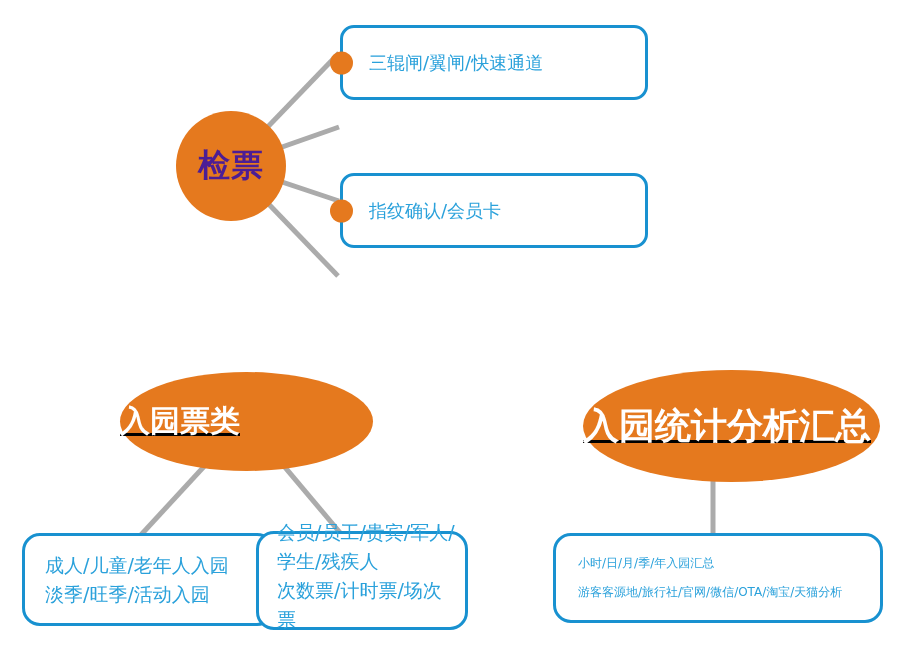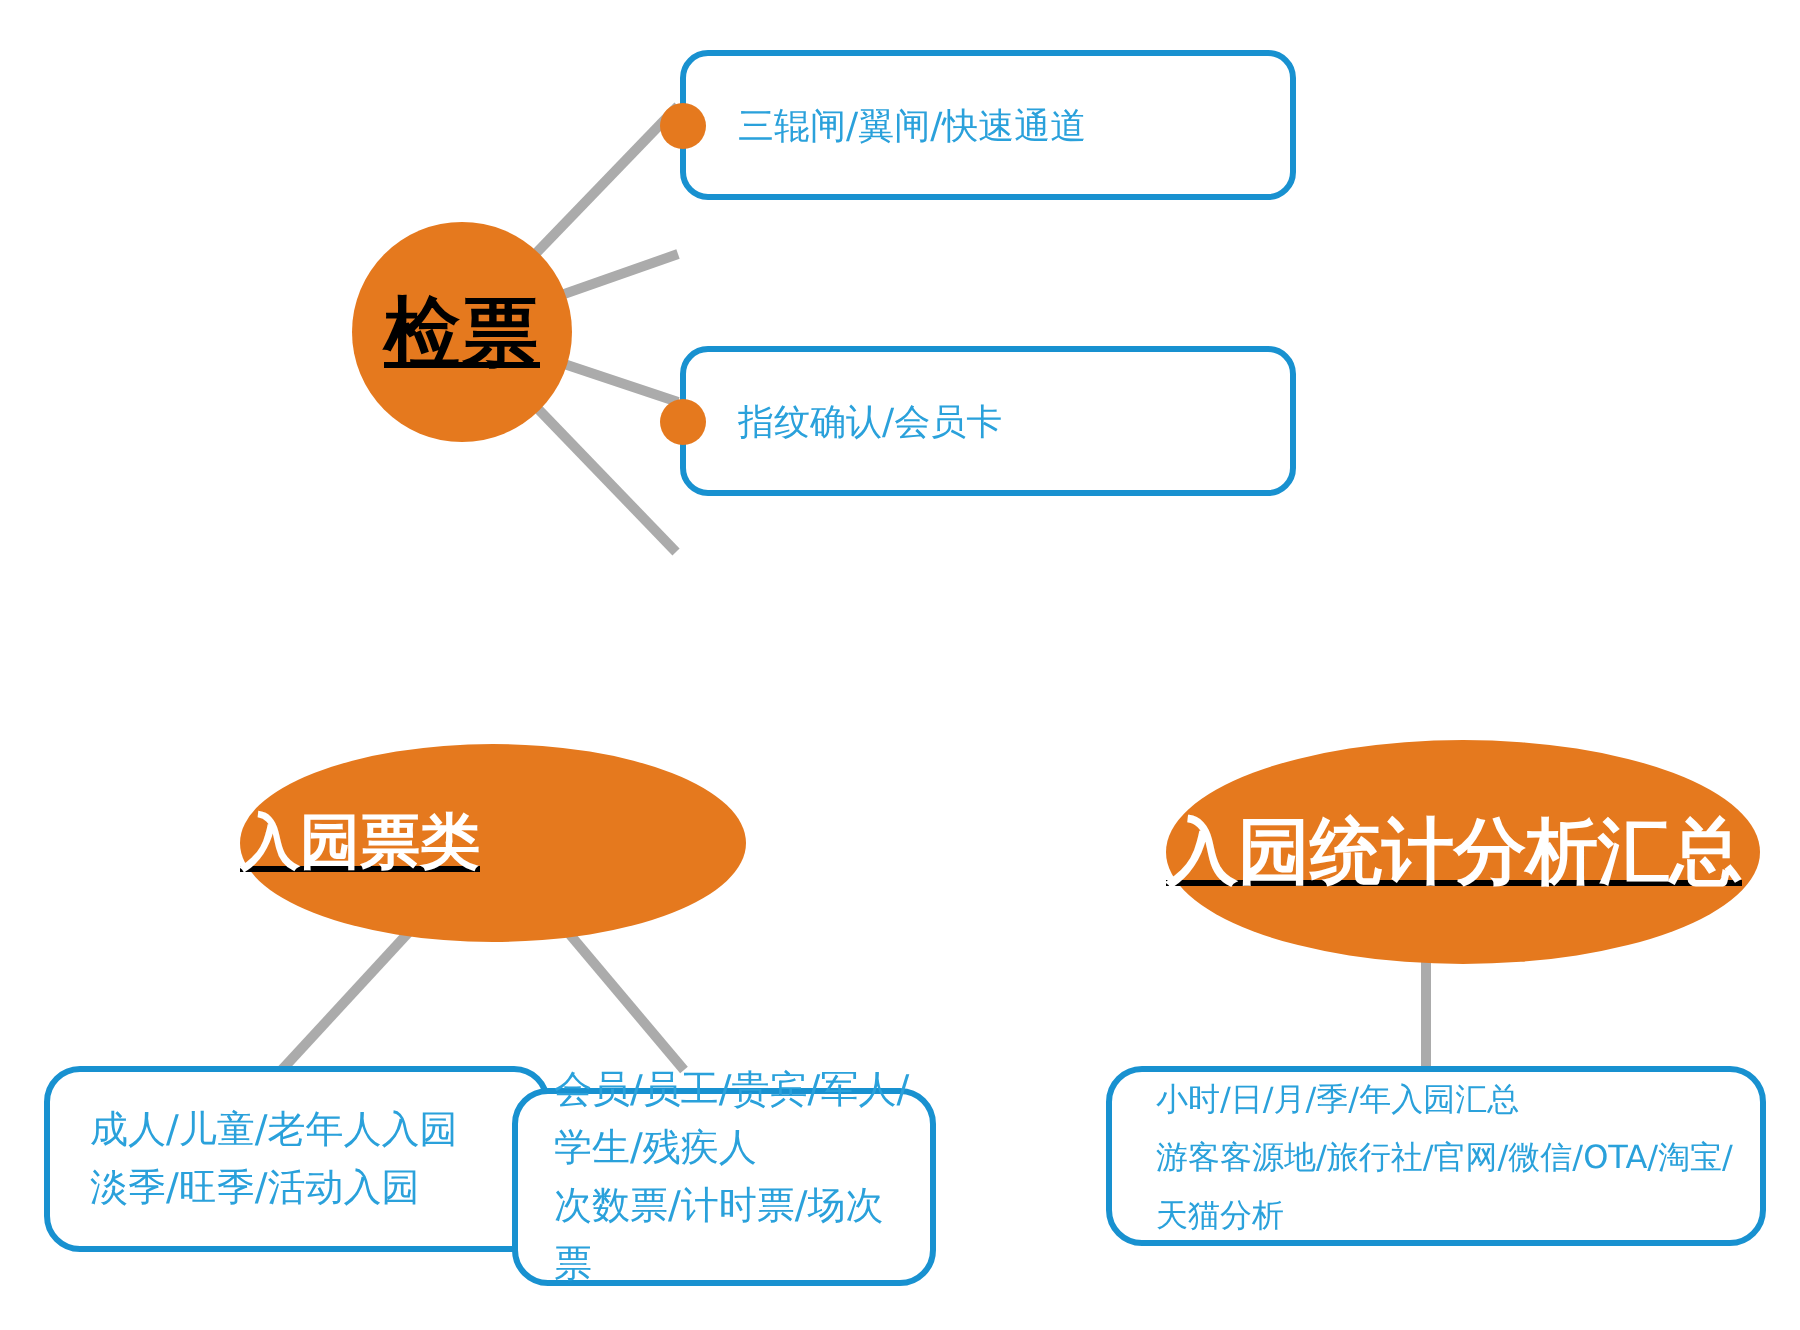--- a/index.html
+++ b/index.html
@@ -33,25 +33,24 @@
     left: 176px; top: 111px;
     width: 110px; height: 110px;
     border-radius: 50%;
     background: var(--orange);
     display: flex;
     align-items: center;
     justify-content: center;
     z-index: 3;
   }
   .root-circle span {
-    color: #000000;
-    font-size: 38px;
+    color: #4c1d95;
+    font-size: 32px;
     font-weight: bold;
     letter-spacing: 1px;
-    text-decoration: underline;
   }
   .branch-box {
     position: absolute;
     left: 340px;
     width: 308px;
     height: 75px;
     background: #ffffff;
     border: 3px solid var(--blue-border);
     border-radius: 14px;
     display: flex;
@@ -110,29 +109,29 @@
     color: var(--blue-text);
   }
   .leaf-box .line { line-height: 29px; }
   .leaf-a {
     left: 22px; top: 533px;
     width: 253px; height: 93px;
     font-size: 19px;
     padding: 6px 20px 6px 20px;
   }
   .leaf-b {
-    left: 256px; top: 544px;
+    left: 256px; top: 531px;
     width: 212px; height: 99px;
     font-size: 19px;
     padding: 6px 6px 16px 18px;
   }
   .leaf-c {
     left: 553px; top: 533px;
     width: 330px; height: 90px;
-    font-size: 16px;
+    font-size: 12px;
     padding: 6px 6px 6px 22px;
   }
 </style>
 </head>
 <body>
 
 <div class="canvas">
 
   <svg class="connectors" viewBox="0 0 900 665">
     <line x1="231" y1="165" x2="339" y2="53"></line>

